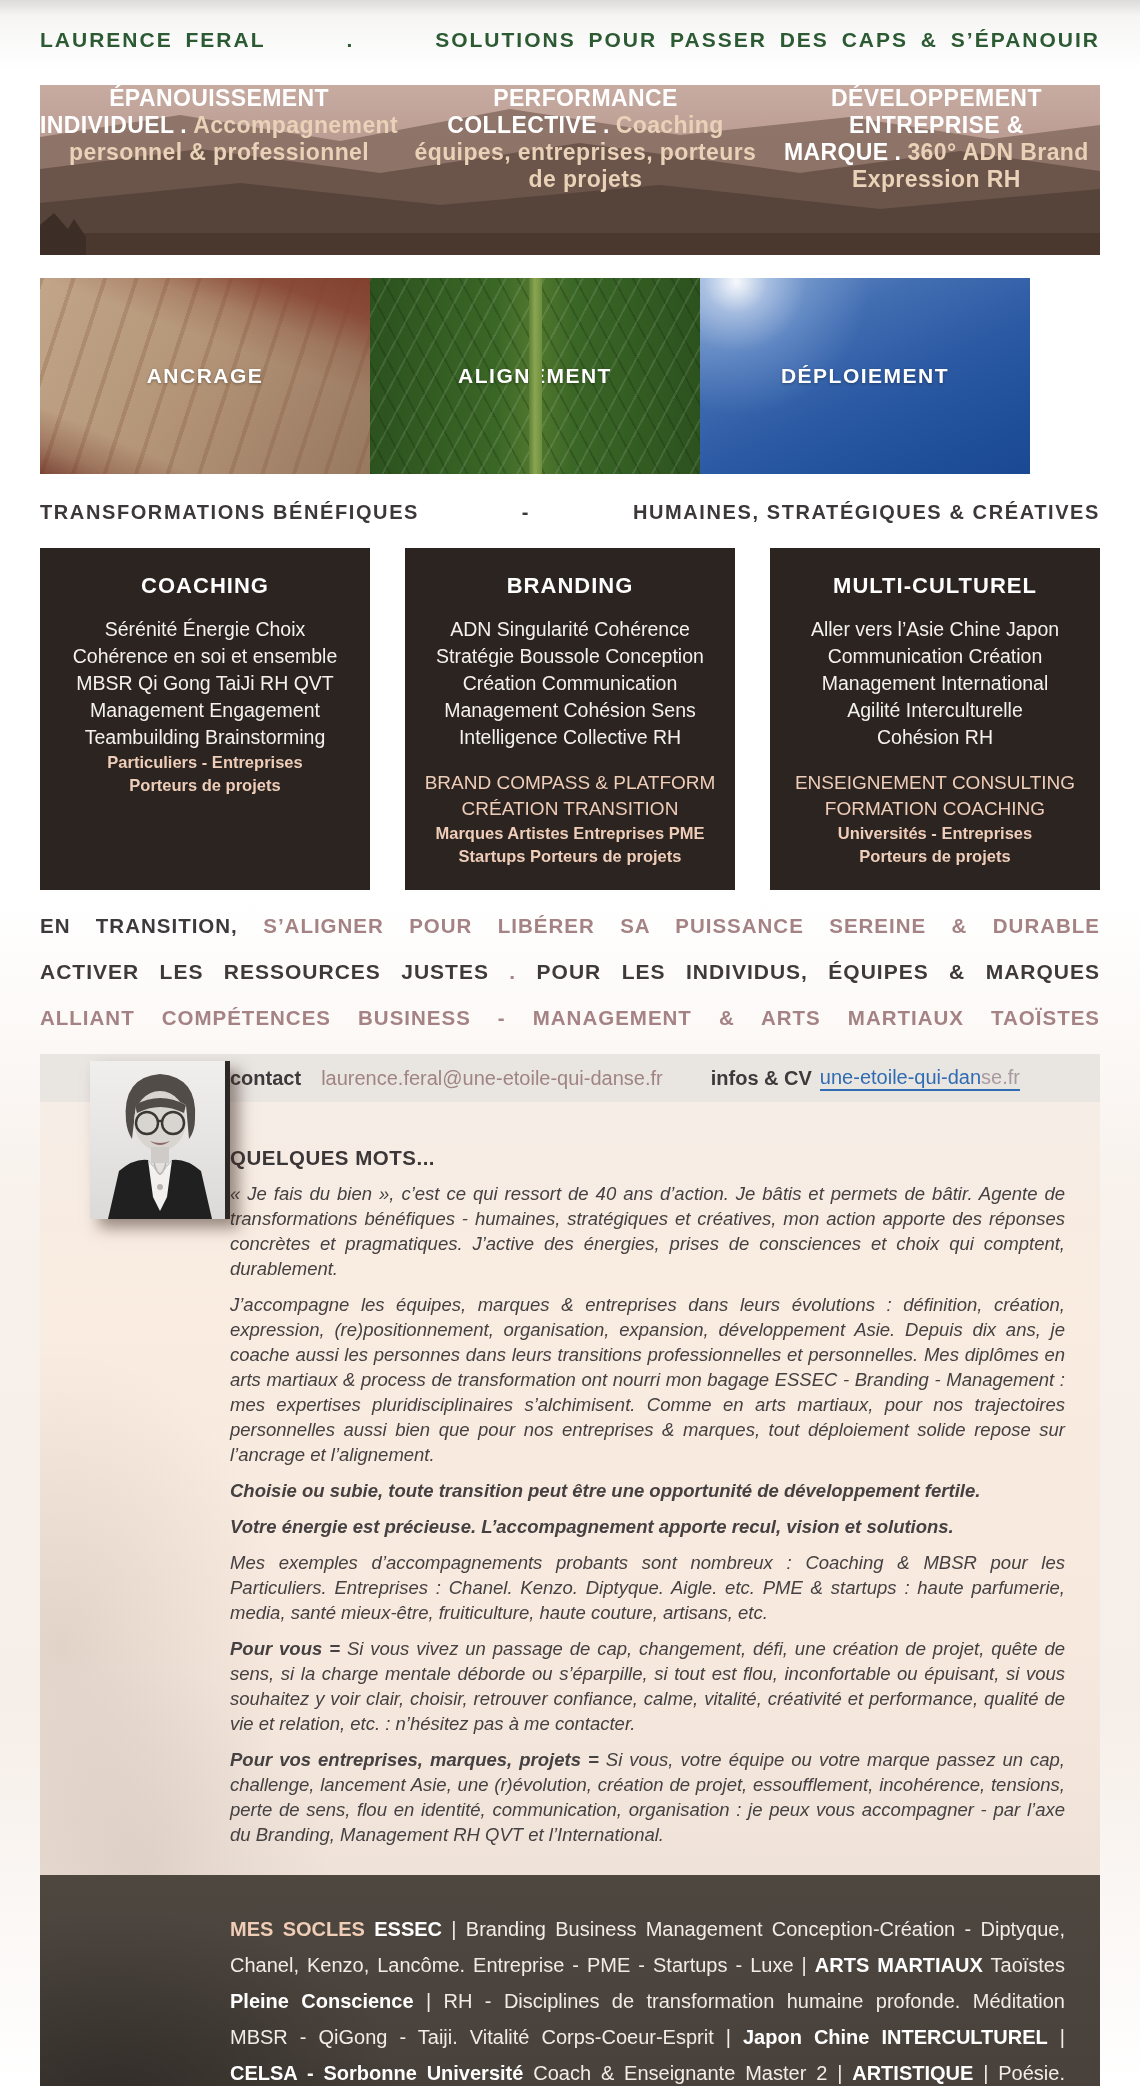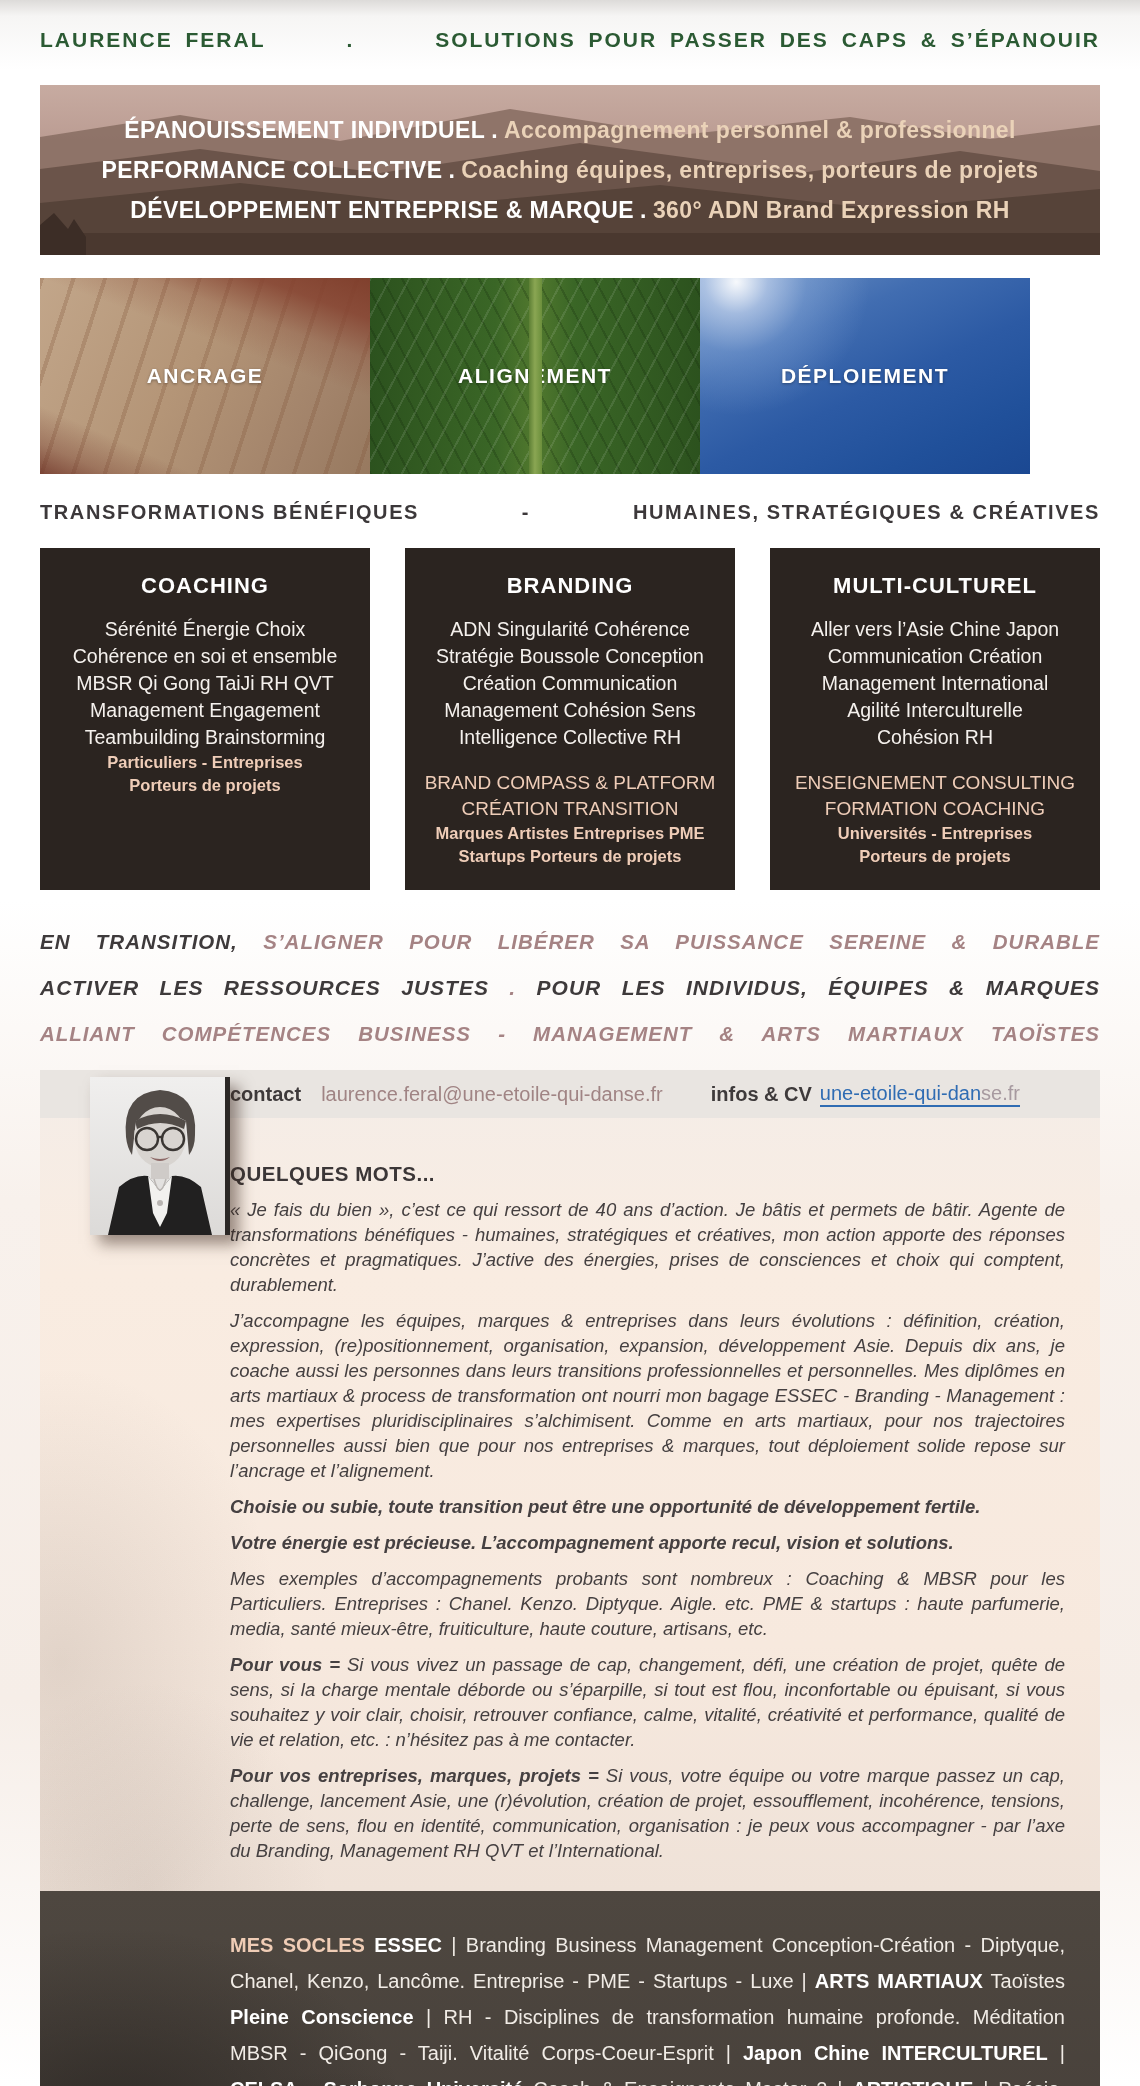--- a/index.html
+++ b/index.html
@@ -16,21 +16,21 @@
   .topbar {
     padding-top:28px; display:flex; justify-content:space-between; align-items:baseline;
     font-weight:bold; font-size:21px; letter-spacing:2px; word-spacing:5px; color:#2b5a33;
   }
 
   
   .banner { position:relative; margin-top:33px; height:170px; overflow:hidden; }
   .banner svg { position:absolute; inset:0; width:100%; height:100%; }
   .banner-lines {
     position:relative; z-index:2; height:100%;
-    display:flex; flex-direction:column; justify-content:center; gap:13px;
+    display:flex; flex-direction:row; justify-content:center; gap:13px;
     text-align:center; font-weight:bold; font-size:23px; letter-spacing:.4px;
   }
   .banner-lines .strong { color:#ffffff; }
   .banner-lines .sep { color:#ffffff; padding:0 6px; }
   .banner-lines .rest { color:#ead2b8; }
 
   
   .tiles { margin-top:23px; display:flex; }
   .tile { position:relative; width:330px; height:196px; }
   .tile-label {
@@ -72,21 +72,21 @@
   .card {
     width:330px; min-height:332px; background:#2b2420; text-align:center;
     padding:25px 8px 22px;
   }
   .card-title { color:#ffffff; font-size:22px; font-weight:bold; letter-spacing:1px; margin-bottom:17px; }
   .card-body  { color:#f5f1ed; font-size:19.5px; line-height:27px; }
   .card-sub   { margin-top:19px; color:#efcdb8; font-size:19px; line-height:26px; }
   .card-foot  { color:#efcdb8; font-size:16.5px; font-weight:bold; line-height:23px; }
 
   
-  .statements { margin-top:40px;font-style:italic; }
+  .statements { margin-top:24px; }
   .st {
     font-weight:bold; font-size:20.5px; letter-spacing:1px;
     text-align:justify; text-align-last:justify;
   }
   .st + .st { margin-top:22px; }
   .st .dk { color:#3e3a3b; }
   .st .mv { color:#a58384; }
   .st2 { font-size:21px; }
 
   

